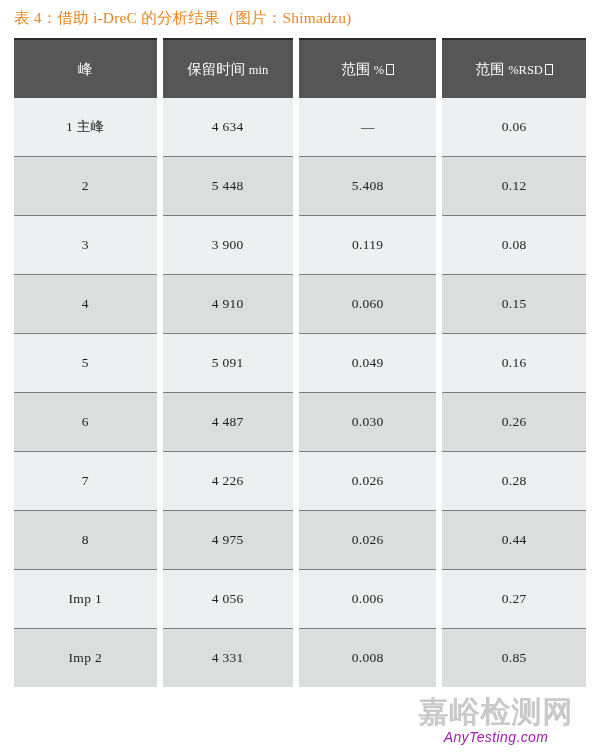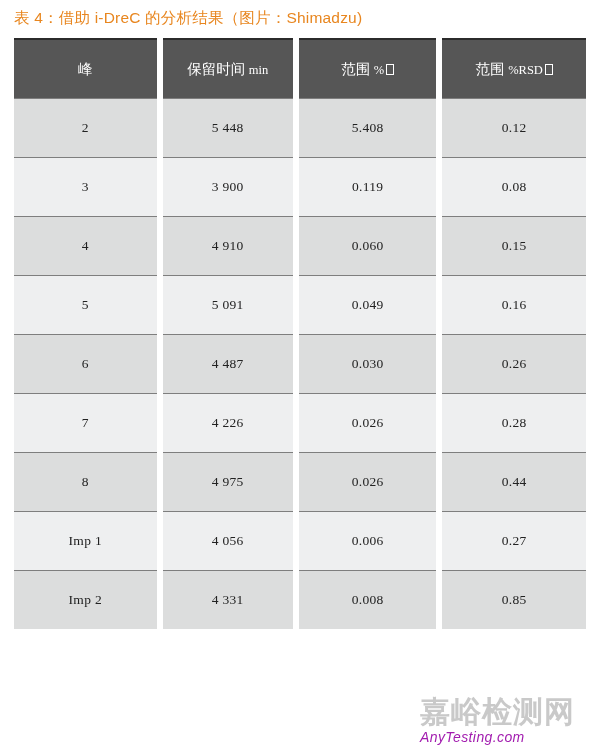--- a/index.html
+++ b/index.html
@@ -16,21 +16,21 @@
   }
 
   
   .caption {
     position: absolute;
     left: 14px;
     top: 5px;
     width: 572px;
     height: 26px;
     color: #e8861f;
-    font-family: Liberation Sans, sans-serif;
+    font-family: Liberation Serif, serif;
     font-size: 15.5px;
     line-height: 26px;
     letter-spacing: 0.2px;
     white-space: nowrap;
   }
 
   
   .table-wrap {
     position: absolute;
     left: 14px;
@@ -92,24 +92,24 @@
   tbody tr td { border-top: 1.5px solid #7e7e7e; }
   tbody tr.first-row td { border-top: none; }
   tbody tr.last-row td  { border-bottom: 1.5px solid #8a8a8a; }
 
   td .num { letter-spacing: 0.3px; }
   td .dash { letter-spacing: 0; }
 
   
   .watermark {
     position: absolute;
-    right: 4px;
+    right: 16px;
     bottom: 8px;
     width: 176px;
-    text-align: left;
+    text-align: center;
     pointer-events: none;
     user-select: none;
   }
   .watermark .wm-cn {
     font-family: "Liberation Sans", "DejaVu Sans", sans-serif;
     font-size: 30px;
     font-weight: bold;
     color: #c9c9c9;
     letter-spacing: 1px;
     line-height: 34px;
@@ -140,20 +140,26 @@
     </colgroup>
     <thead>
       <tr>
           <th><span>峰</span></th>
           <th><span>保留时间</span> <span class="hdr-latin">min</span></th>
           <th><span>范围</span> <span class="hdr-latin">%</span><span class="tofu"></span></th>
           <th><span>范围</span> <span class="hdr-latin">%RSD</span><span class="tofu"></span></th>
         </tr>
     </thead>
     <tbody>
+        <tr class="odd first-row">
+          <td><span class="num">1 主峰</span></td>
+          <td><span class="num">4 634</span></td>
+          <td><span class="dash">—</span></td>
+          <td><span class="num">0.06</span></td>
+        </tr>
         <tr class="even">
           <td><span class="num">2</span></td>
           <td><span class="num">5 448</span></td>
           <td><span class="num">5.408</span></td>
           <td><span class="num">0.12</span></td>
         </tr>
         <tr class="odd">
           <td><span class="num">3</span></td>
           <td><span class="num">3 900</span></td>
           <td><span class="num">0.119</span></td>

